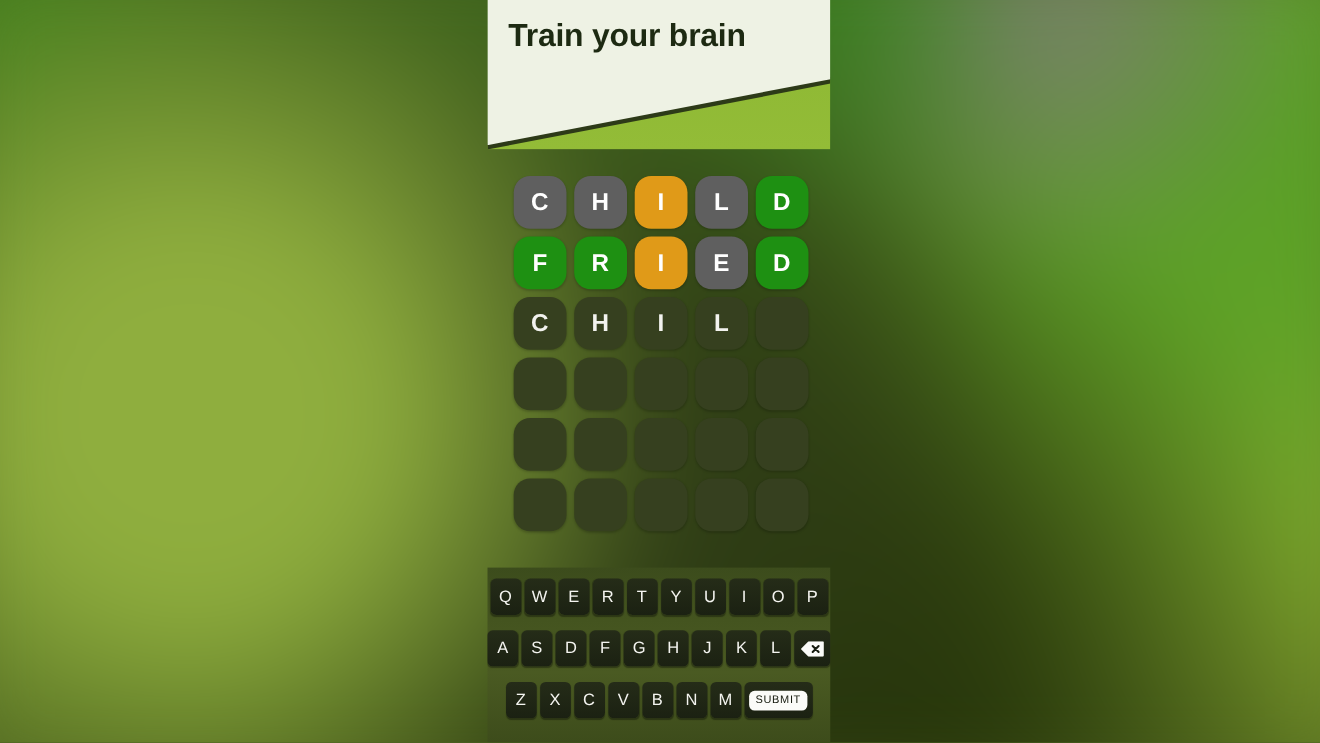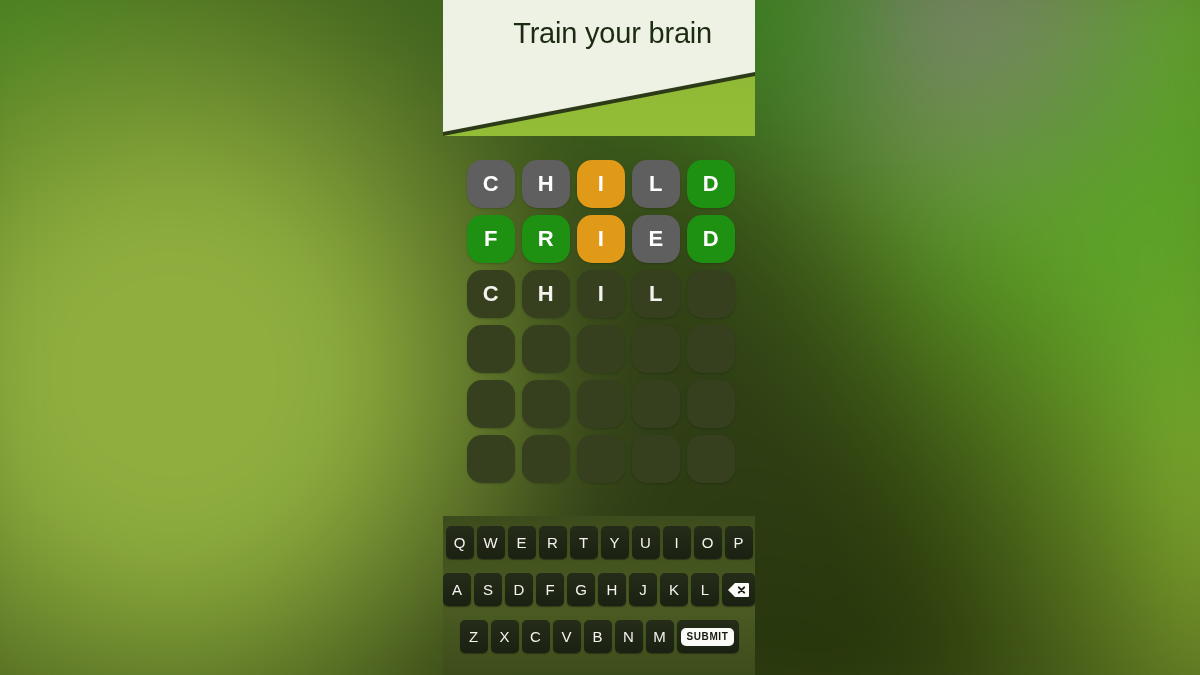--- a/index.html
+++ b/index.html
@@ -38,22 +38,22 @@
     background:#eef2e4;
     clip-path:polygon(0 0,100% 0,100% 72px,0 132px);
   }
   .header-edge{
     position:absolute;left:0;top:0;width:312px;height:140px;
     background:#2d3a18;
     clip-path:polygon(0 130px,100% 70px,100% 76px,0 136px);
   }
   .header-title{
     position:absolute;left:19px;top:16px;width:250px;
-    font-size:29px;line-height:1.22;font-weight:normal;
-    color:#1d2a12;letter-spacing:-0.2px;text-align:right;
+    font-size:29px;line-height:1.22;font-weight:bold;
+    color:#1d2a12;letter-spacing:-0.2px;
   }
 
   .board-area{
     position:absolute;left:0;top:0;width:312px;height:516px;
     background:
       radial-gradient(ellipse 150% 90% at 30% 48%, #9cc13f 0%, #8db734 45%, #7fae2b 70%, #7cab2a 100%);
     z-index:-1;
   }
   .board-top-green{
     position:absolute;left:0;top:0;width:312px;height:136px;
@@ -92,21 +92,21 @@
     width:28px;height:33px;border-radius:5px;
     background:linear-gradient(180deg,#252c18 0%,#1b2112 100%);
     color:#f4f4f0;font-size:15px;font-weight:500;
     display:flex;align-items:center;justify-content:center;
     box-shadow:0 1px 1px rgba(0,0,0,0.35);
   }
   .key.wide{width:33px;}
   .key.submit{width:62px;}
   .submit-pill{
     background:#fbfbf8;color:#15190d;
-    font-size:10px;font-weight:bold;letter-spacing:0.6px;
+    font-size:10px;font-weight:normal;letter-spacing:0.6px;
     border-radius:5px;padding:4px 6px;line-height:1;
   }
   .bksp-glyph{
     position:relative;width:21px;height:14px;display:block;
   }
   .bksp-glyph svg{display:block;}
 </style>
 </head>
 <body>
 

